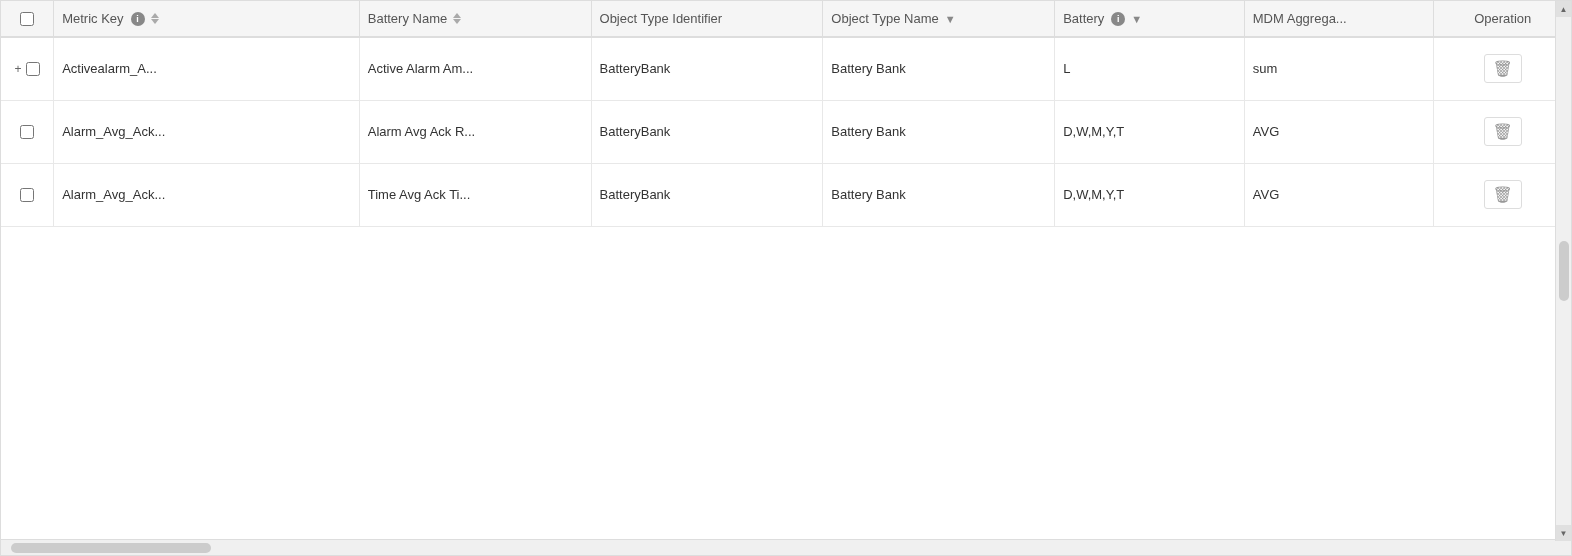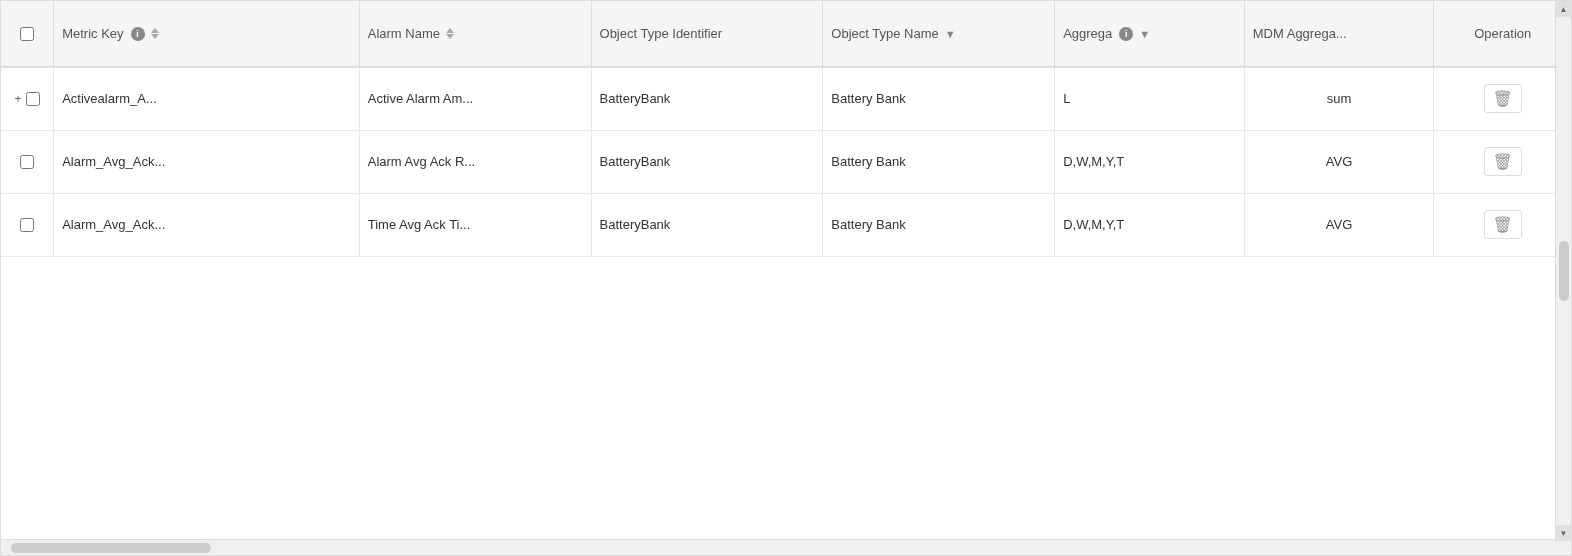--- a/index.html
+++ b/index.html
@@ -24,21 +24,21 @@
       border-collapse: collapse;
       table-layout: fixed;
     }
 
     thead tr {
       background: #f5f5f5;
       border-bottom: 2px solid #ddd;
     }
 
     thead th {
-      padding: 25px 8px;
+      padding: 10px 8px;
       text-align: left;
       font-weight: 500;
       color: #555;
       border-right: 1px solid #ddd;
       white-space: nowrap;
       overflow: hidden;
       text-overflow: ellipsis;
       position: relative;
       user-select: none;
     }
@@ -136,21 +136,20 @@
     .col-object-type-name {
       width: 220px;
     }
 
     .col-interval {
       width: 180px;
     }
 
     .col-mdm {
       width: 180px;
-      text-align: center;
     }
 
     .col-operation {
       width: 130px;
       text-align: left;
     }
 
     .checkbox-cell {
       display: flex;
       align-items: center;
@@ -268,41 +267,41 @@
                   <span>Metric Key</span>
                   <span class="info-icon">i</span>
                   <span class="sort-icon">
                     <span class="sort-up"></span>
                     <span class="sort-down"></span>
                   </span>
                 </div>
               </th>
               <th class="col-metric-name">
                 <div class="th-inner">
-                  <span>Alarm Name</span>
+                  <span>Battery Name</span>
                   <span class="sort-icon">
                     <span class="sort-up"></span>
                     <span class="sort-down"></span>
                   </span>
                 </div>
               </th>
               <th class="col-object-type-id">
                 <div class="th-inner">
                   <span>Object Type Identifier</span>
                 </div>
               </th>
               <th class="col-object-type-name">
                 <div class="th-inner">
                   <span>Object Type Name</span>
                   <span class="filter-icon">▼</span>
                 </div>
               </th>
               <th class="col-interval">
                 <div class="th-inner">
-                  <span>Aggrega</span>
+                  <span>Battery</span>
                   <span class="info-icon">i</span>
                   <span class="filter-icon">▼</span>
                 </div>
               </th>
               <th class="col-mdm">
                 <div class="th-inner">
                   <span>MDM Aggrega...</span>
                 </div>
               </th>
               <th class="col-operation">

